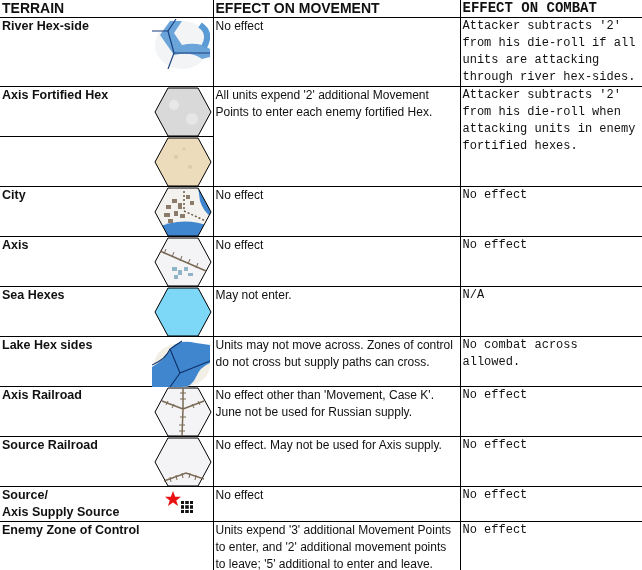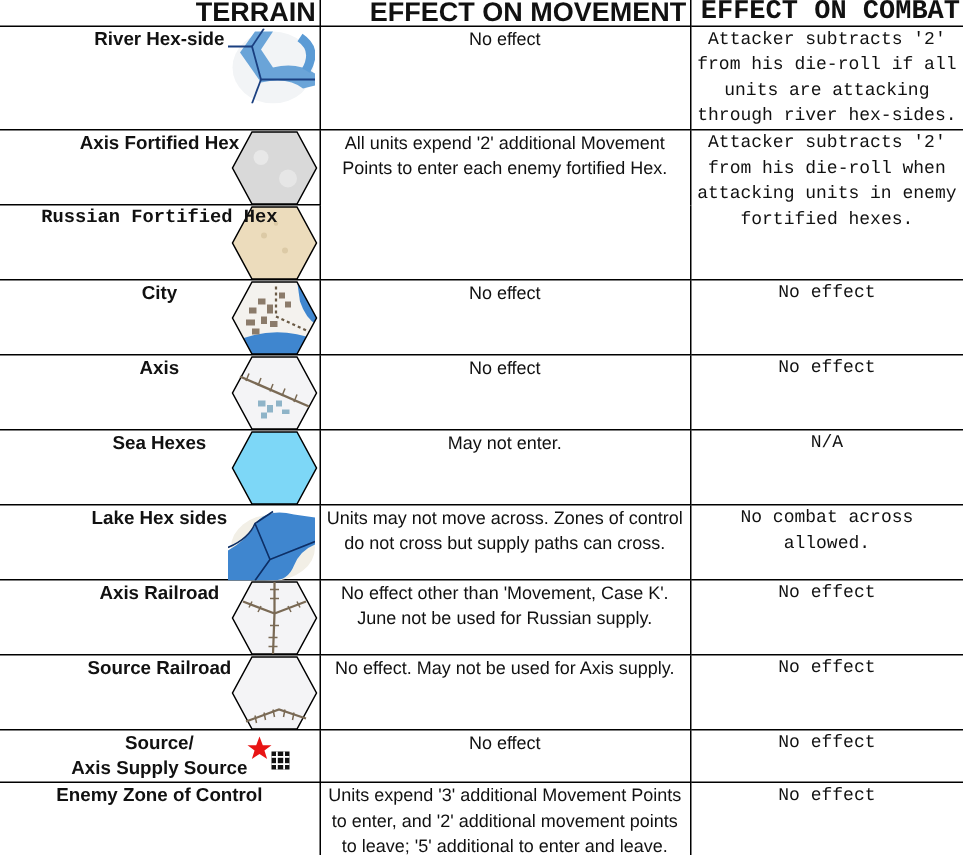--- a/index.html
+++ b/index.html
@@ -1,22 +1,22 @@
 <!DOCTYPE html>
 <html><head>
 <meta charset="utf-8">
 <style>
   html,body{margin:0;padding:0;background:#fff;}
   body{width:642px;height:570px;overflow:hidden;font-family:"Liberation Sans",sans-serif;font-size:12px;color:#111;}
   table{border-collapse:collapse;table-layout:fixed;width:642px;}
-  td,th{border:1px solid #000;vertical-align:top;padding:0 2px;line-height:17px;text-align:center;}
+  td,th{border:1px solid #000;vertical-align:top;padding:0 2px;line-height:17px;}
   tr > :first-child{border-left:none;}
   tr > :last-child{border-right:none;font-family:Liberation Mono, monospace;}
   tr:first-child > *{border-top:none;}
-  th{text-align:right;font-weight:bold;font-size:18px;height:16px;}
+  th{text-align:left;font-weight:bold;font-size:14px;height:16px;}
   .terrain{position:relative;font-weight:bold;font-size:12.5px;}
   .terrain .lbl{position:relative;z-index:2;}
   .icon{position:absolute;z-index:1;}
 </style>
 </head>
 <body>
 
 <table>
   <colgroup>
       <col style="width:213px">
@@ -54,21 +54,20 @@
         <circle cx="20" cy="18" r="5" fill="#e8e8e8"></circle>
             <circle cx="38" cy="32" r="6" fill="#e6e6e6"></circle>
       </svg>
     </td>
     <td rowspan="2" class="">All units expend '2' additional Movement Points to enter each enemy fortified Hex.</td>
     <td rowspan="2">Attacker subtracts '2' from his die-roll when attacking units in enemy fortified hexes.</td>
   </tr>
 
   <tr style="height:50px">
     <td class="terrain">
-      <span class="lbl">Russian Fortified Hex</span>
       <svg class="icon" style="left:154px;top:0px" width="58" height="50" viewBox="0 0 58 50">
         <polygon points="14,1 44,1 57,25 44,49 14,49 1,25" fill="#ecdcbc" stroke="#000" stroke-width="1"></polygon>
         <circle cx="22" cy="20" r="2" fill="#dccaa6"></circle>
             <circle cx="36" cy="30" r="2" fill="#dccaa6"></circle>
             <circle cx="30" cy="12" r="1.5" fill="#dccaa6"></circle>
       </svg>
     </td>
   </tr>
 
   <tr style="height:50px">

